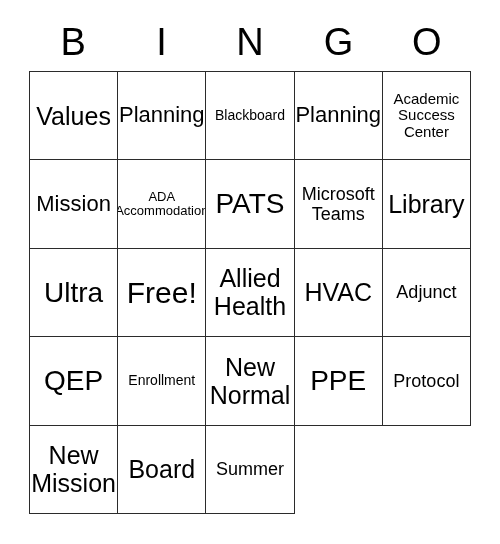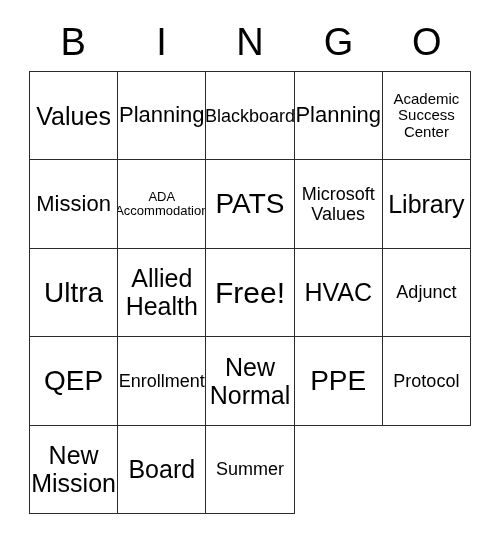--- a/index.html
+++ b/index.html
@@ -72,21 +72,21 @@
     word-wrap: break-word;
     color: #000000;
   }
   
   .sz-xxl span { font-size: 28px; }
   .sz-xl  span { font-size: 30px; }
   .sz-lg  span { font-size: 25px; }
   .sz-md  span { font-size: 22px; }
   .sz-sm  span { font-size: 18px; }
   .sz-xs  span { font-size: 15px; }
-  .sz-xxs span { font-size: 18px; }
+  .sz-xxs span { font-size: 14px; }
   .sz-tiny span { font-size: 13px; }
 </style>
 </head>
 <body>
 
 <div id="card">
 
   <div id="header-row">
       <div class="header-letter">B</div>
       <div class="header-letter">I</div>
@@ -114,33 +114,33 @@
       <div class="cell sz-md">
         <span>Mission</span>
       </div>
       <div class="cell sz-tiny">
         <span>ADA Accommodation</span>
       </div>
       <div class="cell sz-xxl">
         <span>PATS</span>
       </div>
       <div class="cell sz-sm">
-        <span>Microsoft Values</span>
+        <span>Microsoft Teams</span>
       </div>
       <div class="cell sz-lg">
         <span>Library</span>
       </div>
       <div class="cell sz-xxl">
         <span>Ultra</span>
       </div>
+      <div class="cell sz-xl">
+        <span>Free!</span>
+      </div>
       <div class="cell sz-lg">
         <span>Allied Health</span>
-      </div>
-      <div class="cell sz-xl">
-        <span>Free!</span>
       </div>
       <div class="cell sz-lg">
         <span>HVAC</span>
       </div>
       <div class="cell sz-sm">
         <span>Adjunct</span>
       </div>
       <div class="cell sz-xxl">
         <span>QEP</span>
       </div>

